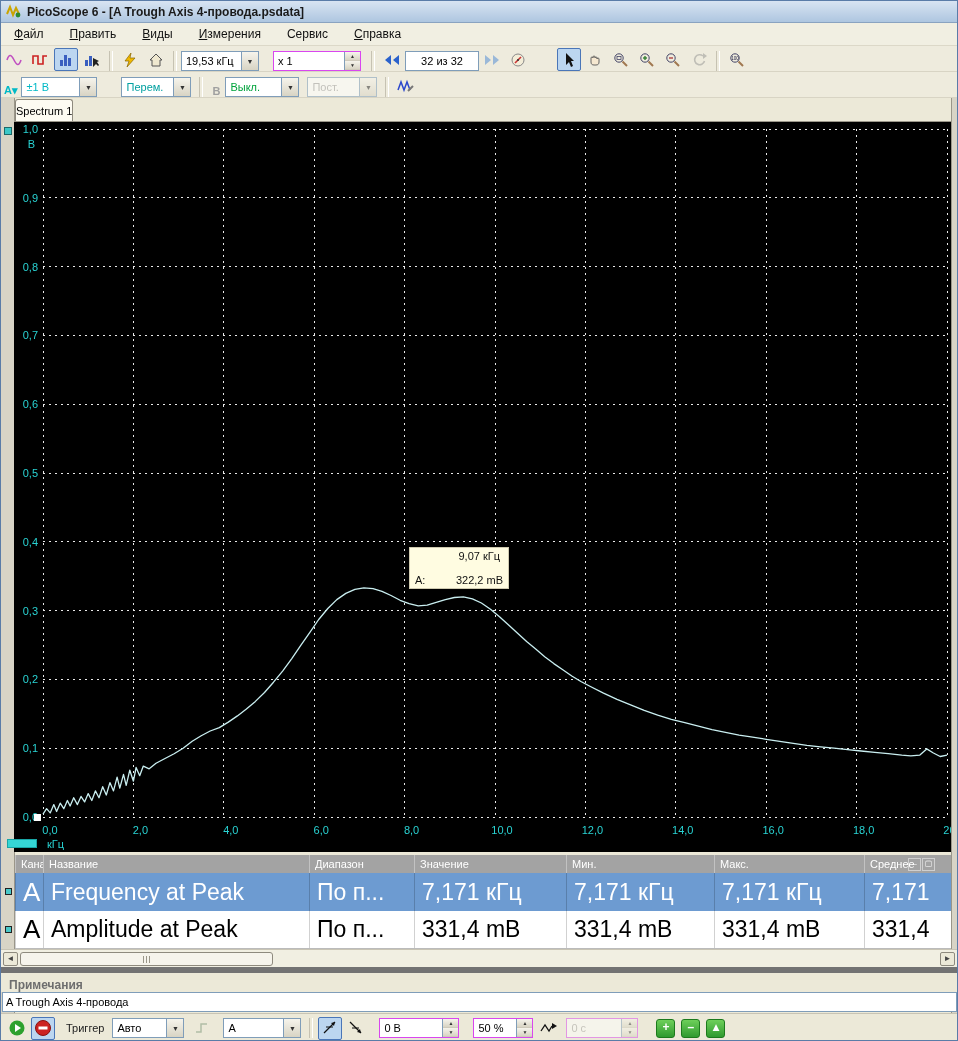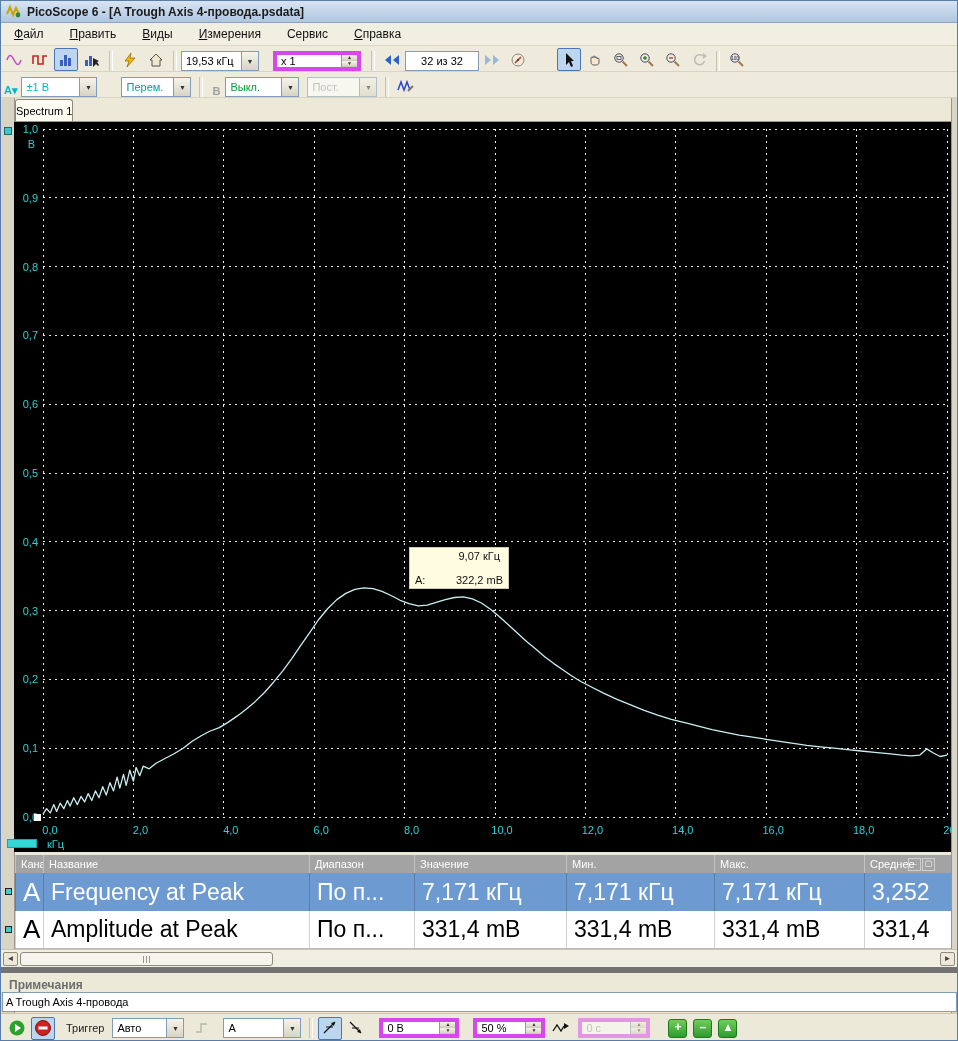--- a/index.html
+++ b/index.html
@@ -24,21 +24,21 @@
     border:1px solid transparent;border-radius:2px;margin:0 1px;}
   .tbtn.sel{background:#bcd6f0;border-color:#4a76b8;}
   .tbtn.dis{opacity:.45;}
   .sep{width:2px;height:20px;border-left:1px solid #c6c2b2;border-right:1px solid #ffffff;margin:0 4px;}
   .combo{height:20px;background:#fff;border:1px solid #7f9db9;display:flex;align-items:center;
     box-sizing:border-box;font-size:11px;}
   .combo .ct{flex:1;padding:0 4px;white-space:nowrap;overflow:hidden;}
   .combo .cbtn{width:16px;height:100%;background:linear-gradient(#f6f4ec,#d8d4c4);
     border-left:1px solid #7f9db9;display:flex;align-items:center;justify-content:center;
     font-size:7px;color:#333;}
-  .spin{height:20px;background:#fff;border:4px solid #d946ef;display:flex;box-sizing:border-box;font-size:11px;}
+  .spin{height:20px;background:#fff;border:1px solid #d946ef;display:flex;box-sizing:border-box;font-size:11px;}
   .spin .ct{flex:1;padding:1px 4px;display:flex;align-items:center;}
   .spin .sb{width:15px;display:flex;flex-direction:column;border-left:1px solid #7f9db9;}
   .spin .sb div{flex:1;background:linear-gradient(#f6f4ec,#d8d4c4);font-size:5px;line-height:5px;
     display:flex;align-items:center;justify-content:center;color:#333;border-bottom:1px solid #cfcabb;}
   .lbl{font-size:11px;color:#222;}
   .cyan{color:#00b9c6;} .teal{color:#00a0a0;} .green{color:#00a33c;} .gray{color:#a0a0a0;}
   .numbox{height:20px;background:#fff;border:1px solid #7f9db9;display:flex;align-items:center;
     justify-content:center;font-size:11px;box-sizing:border-box;}
   
   .tabrow{position:absolute;left:0;top:99px;width:958px;height:22px;background:#ece9d8;
@@ -354,21 +354,21 @@
       <span class="winmini" style="right:30px;left:auto;position:absolute">–</span>
       <span class="winmini" style="right:16px;left:auto;position:absolute">▢</span>
     </div>
     <div class="mrow sel" style="top:18px">
       <span class="mc chan c0">A</span>
       <span class="mc c1">Frequency at Peak</span>
       <span class="mc c2">По п...</span>
       <span class="mc c3">7,171 кГц</span>
       <span class="mc c4">7,171 кГц</span>
       <span class="mc c5">7,171 кГц</span>
-      <span class="mc c6">3,252</span>
+      <span class="mc c6">7,171</span>
     </div>
     <div class="mrow" style="top:56px;border-bottom:1px solid #bbb;box-sizing:border-box">
       <span class="mc chan c0">A</span>
       <span class="mc c1">Amplitude at Peak</span>
       <span class="mc c2">По п...</span>
       <span class="mc c3">331,4 mB</span>
       <span class="mc c4">331,4 mB</span>
       <span class="mc c5">331,4 mB</span>
       <span class="mc c6">331,4</span>
     </div>
@@ -433,21 +433,21 @@
           <polygon points="13,13 9,12 12,9" fill="#111"></polygon>
         </svg>
     </span>
     <span class="spin" style="width:80px;margin-left:10px">
       <span class="ct">0 B</span>
       <span class="sb">
           <div>▲</div>
           <div>▼</div>
         </span>
     </span>
-    <span class="spin" style="width:72px;margin-left:14px">
+    <span class="spin" style="width:60px;margin-left:14px">
       <span class="ct">50 %</span>
       <span class="sb">
           <div>▲</div>
           <div>▼</div>
         </span>
     </span>
     <span class="tbtn" style="margin-left:4px">
       <svg class="icon" width="18" height="16" viewBox="0 0 18 16">
         <path d="M1 11 L5 5 L9 11 L12 6" stroke="#111" stroke-width="1.3" fill="none"></path>
         <polygon points="12,3 17,6 12,9" fill="#111"></polygon>

